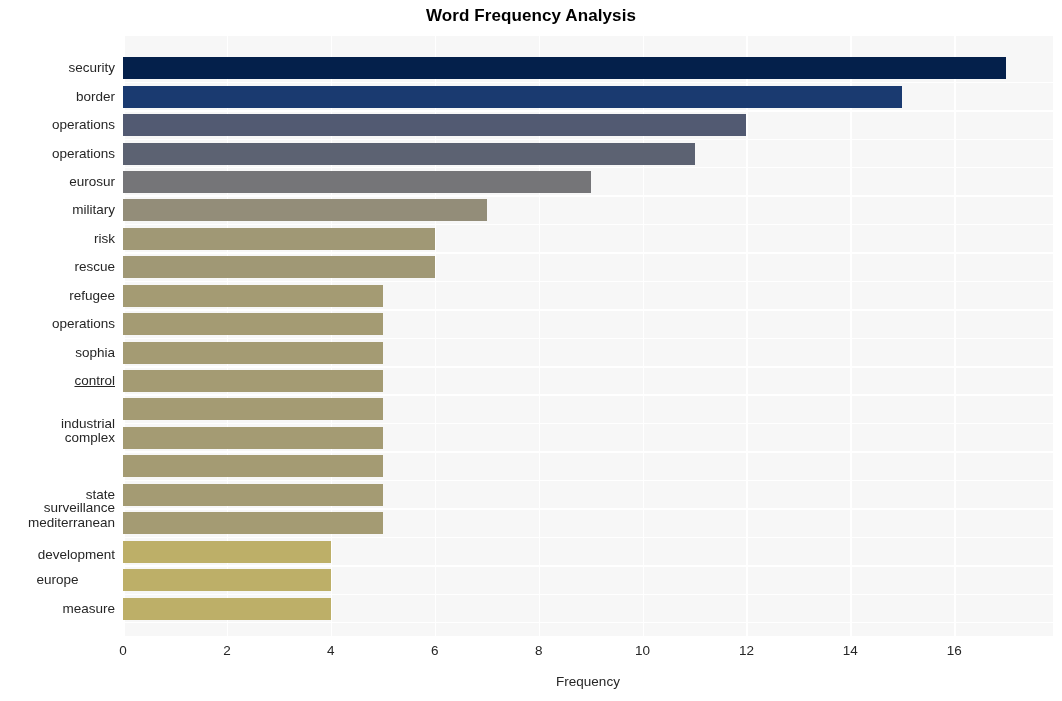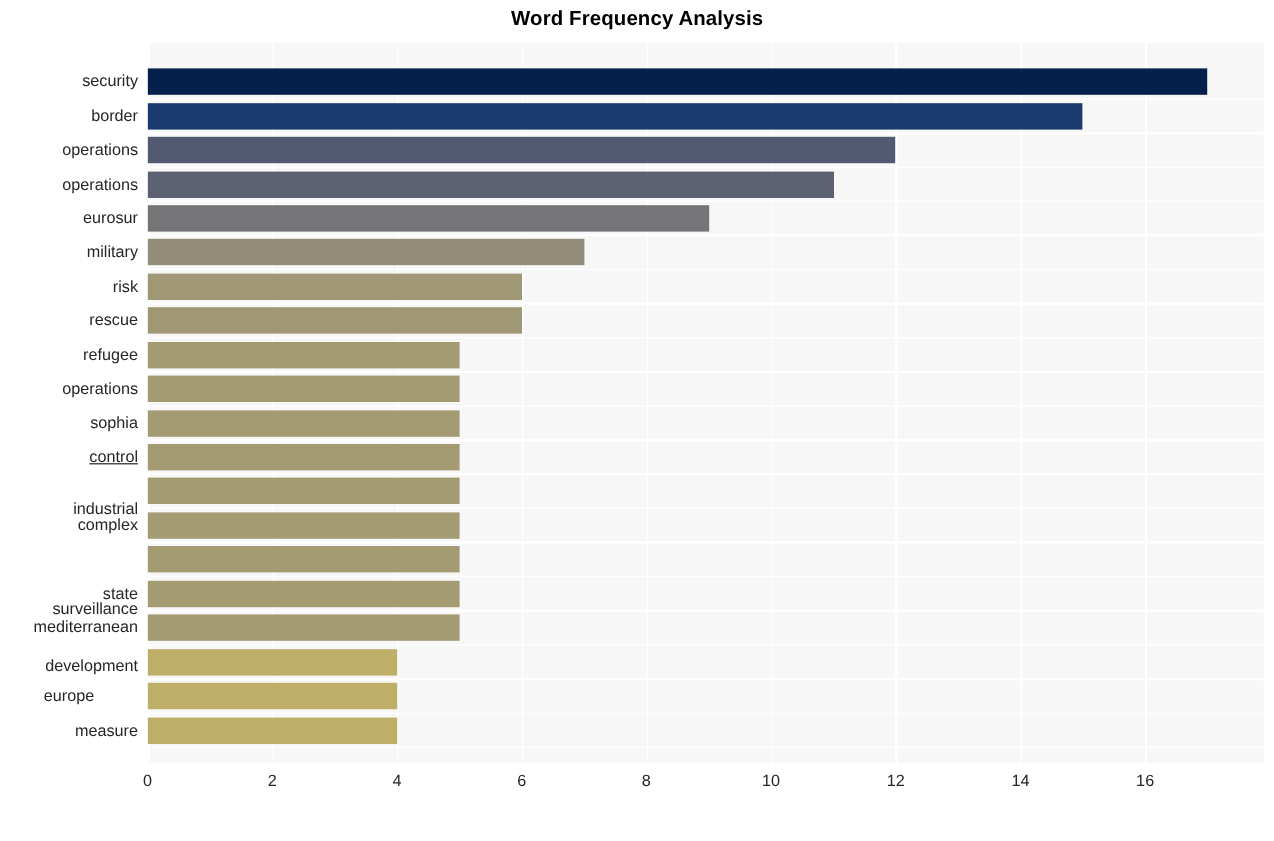--- a/index.html
+++ b/index.html
@@ -208,14 +208,15 @@
       <div class="x-tick-label" style="left: 103.911px;">2</div>
       <div class="x-tick-label" style="left: 207.821px;">4</div>
       <div class="x-tick-label" style="left: 311.732px;">6</div>
       <div class="x-tick-label" style="left: 415.642px;">8</div>
       <div class="x-tick-label" style="left: 519.553px;">10</div>
       <div class="x-tick-label" style="left: 623.464px;">12</div>
       <div class="x-tick-label" style="left: 727.374px;">14</div>
       <div class="x-tick-label" style="left: 831.285px;">16</div>
     </div>
 
+  <div id="x-axis-title">Frequency</div>
 
 </div>
 
 </body></html>

